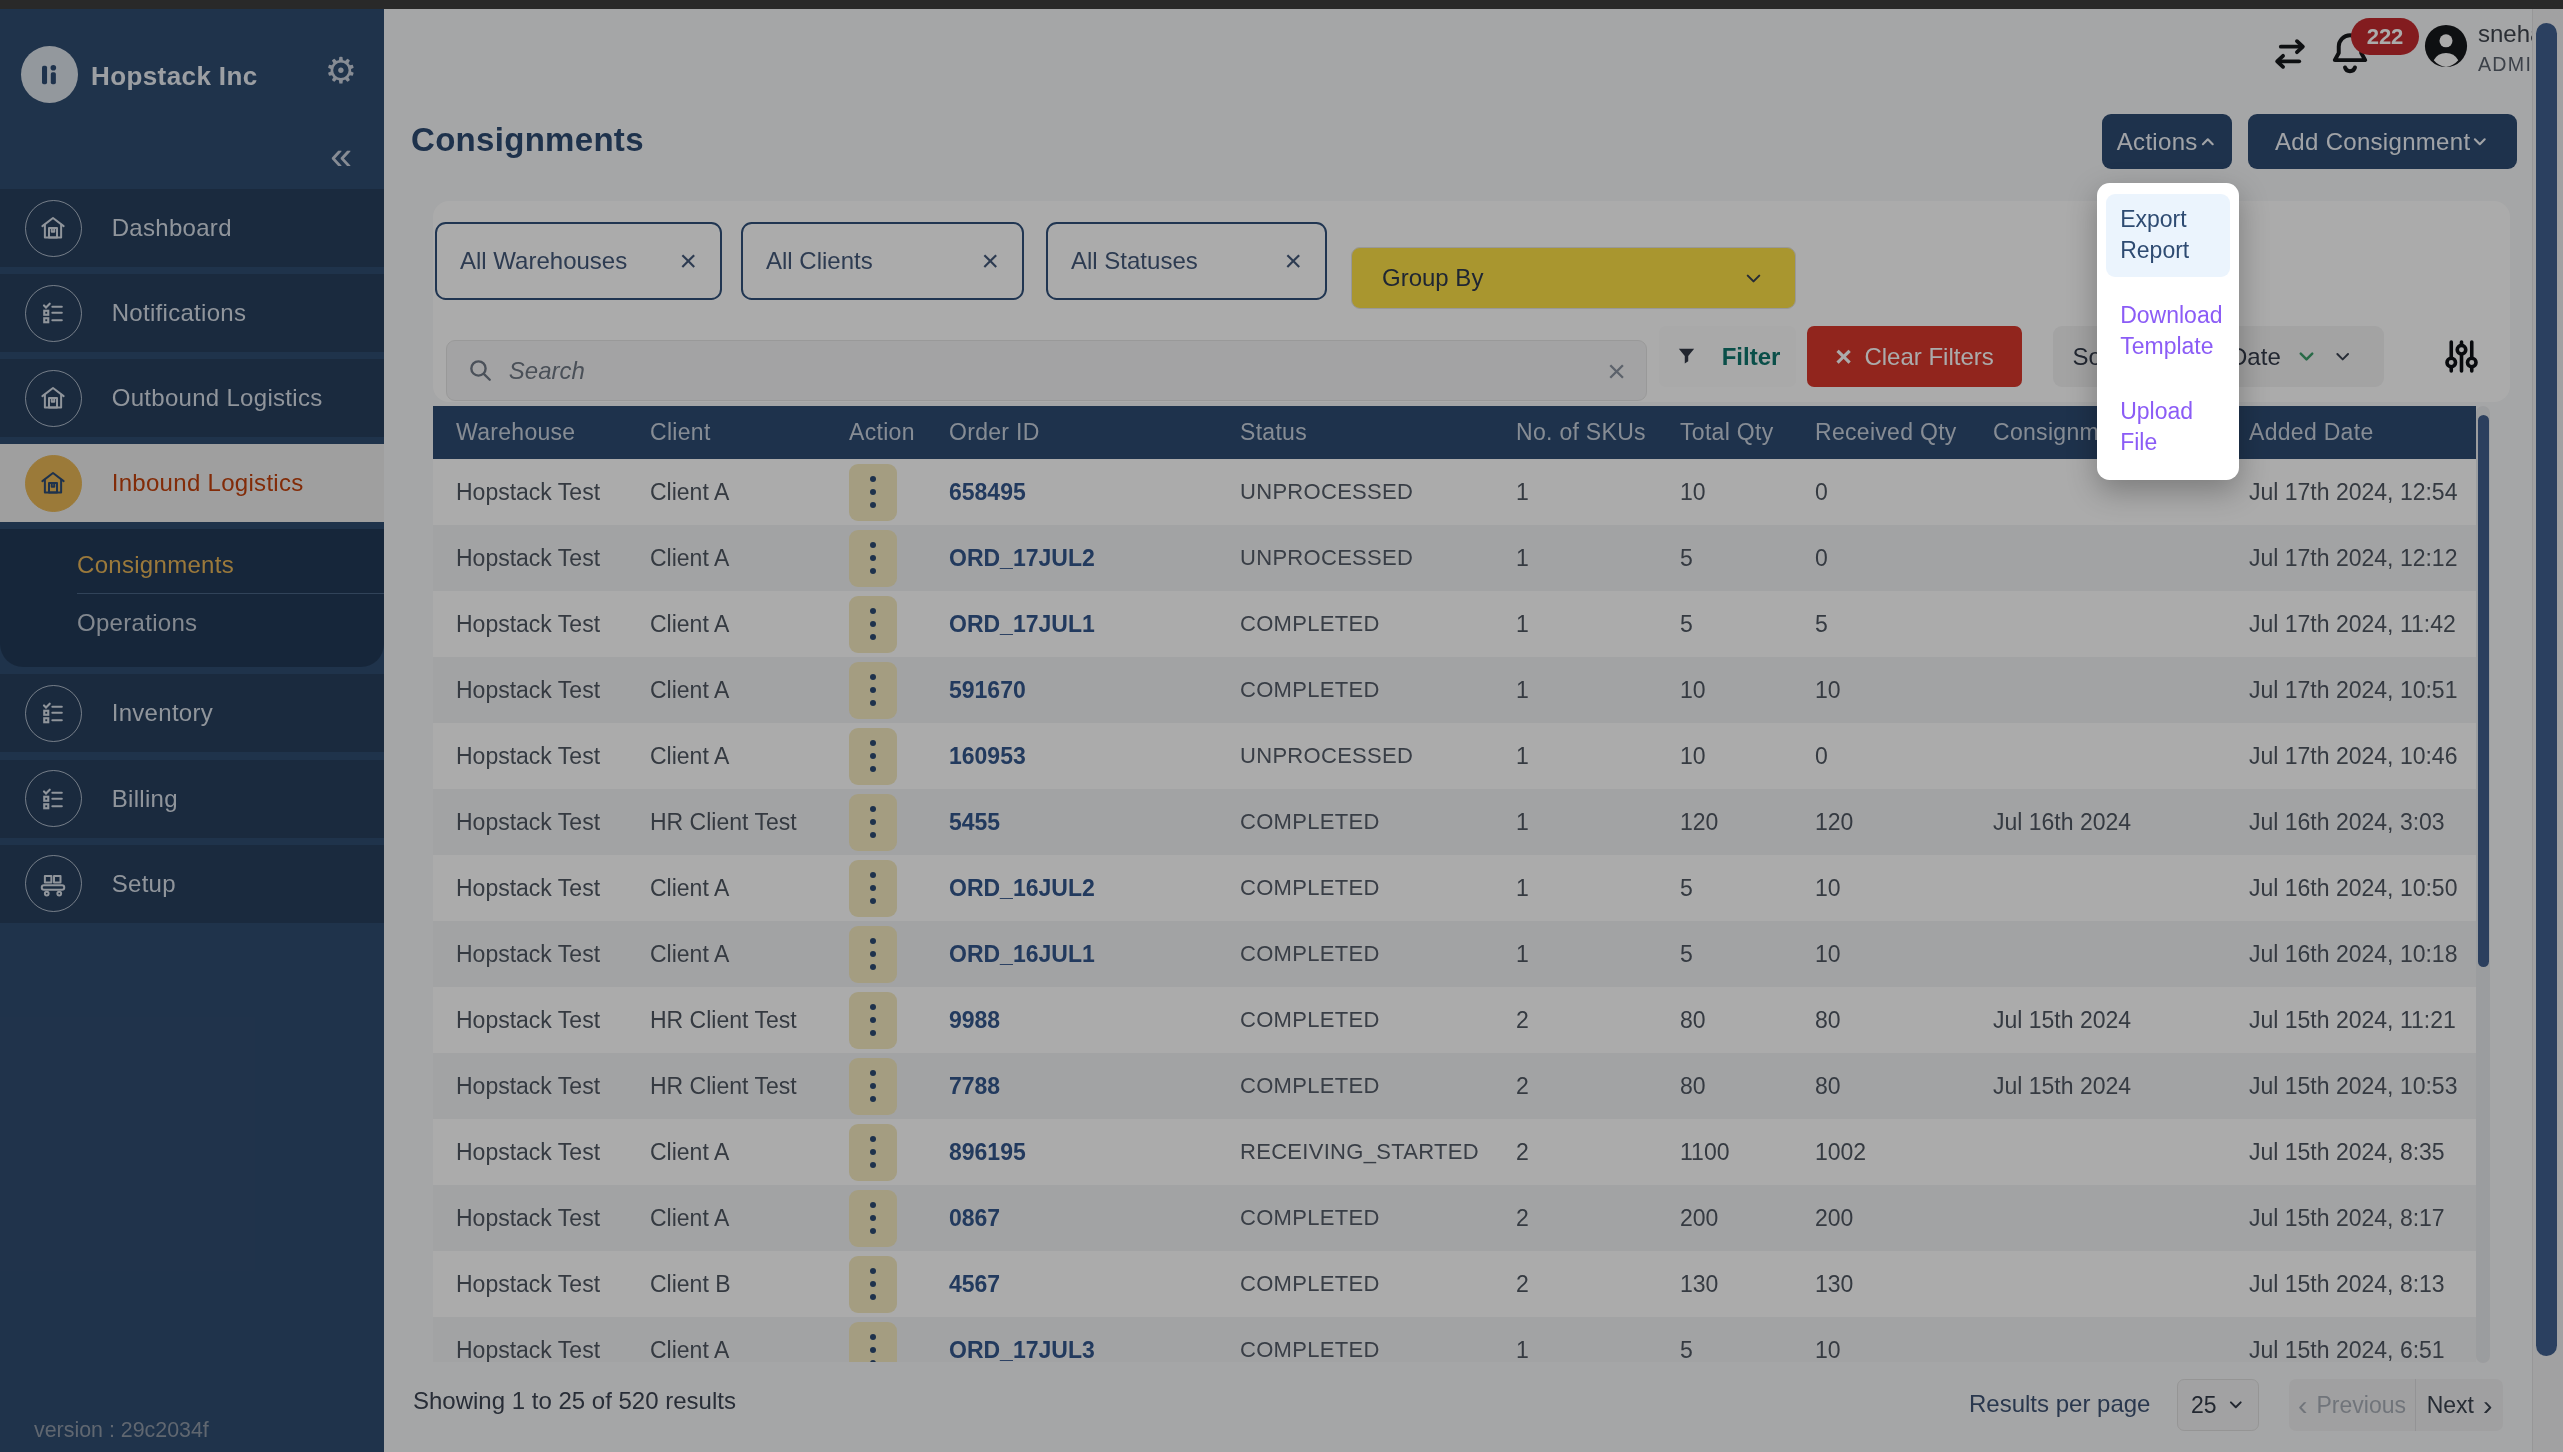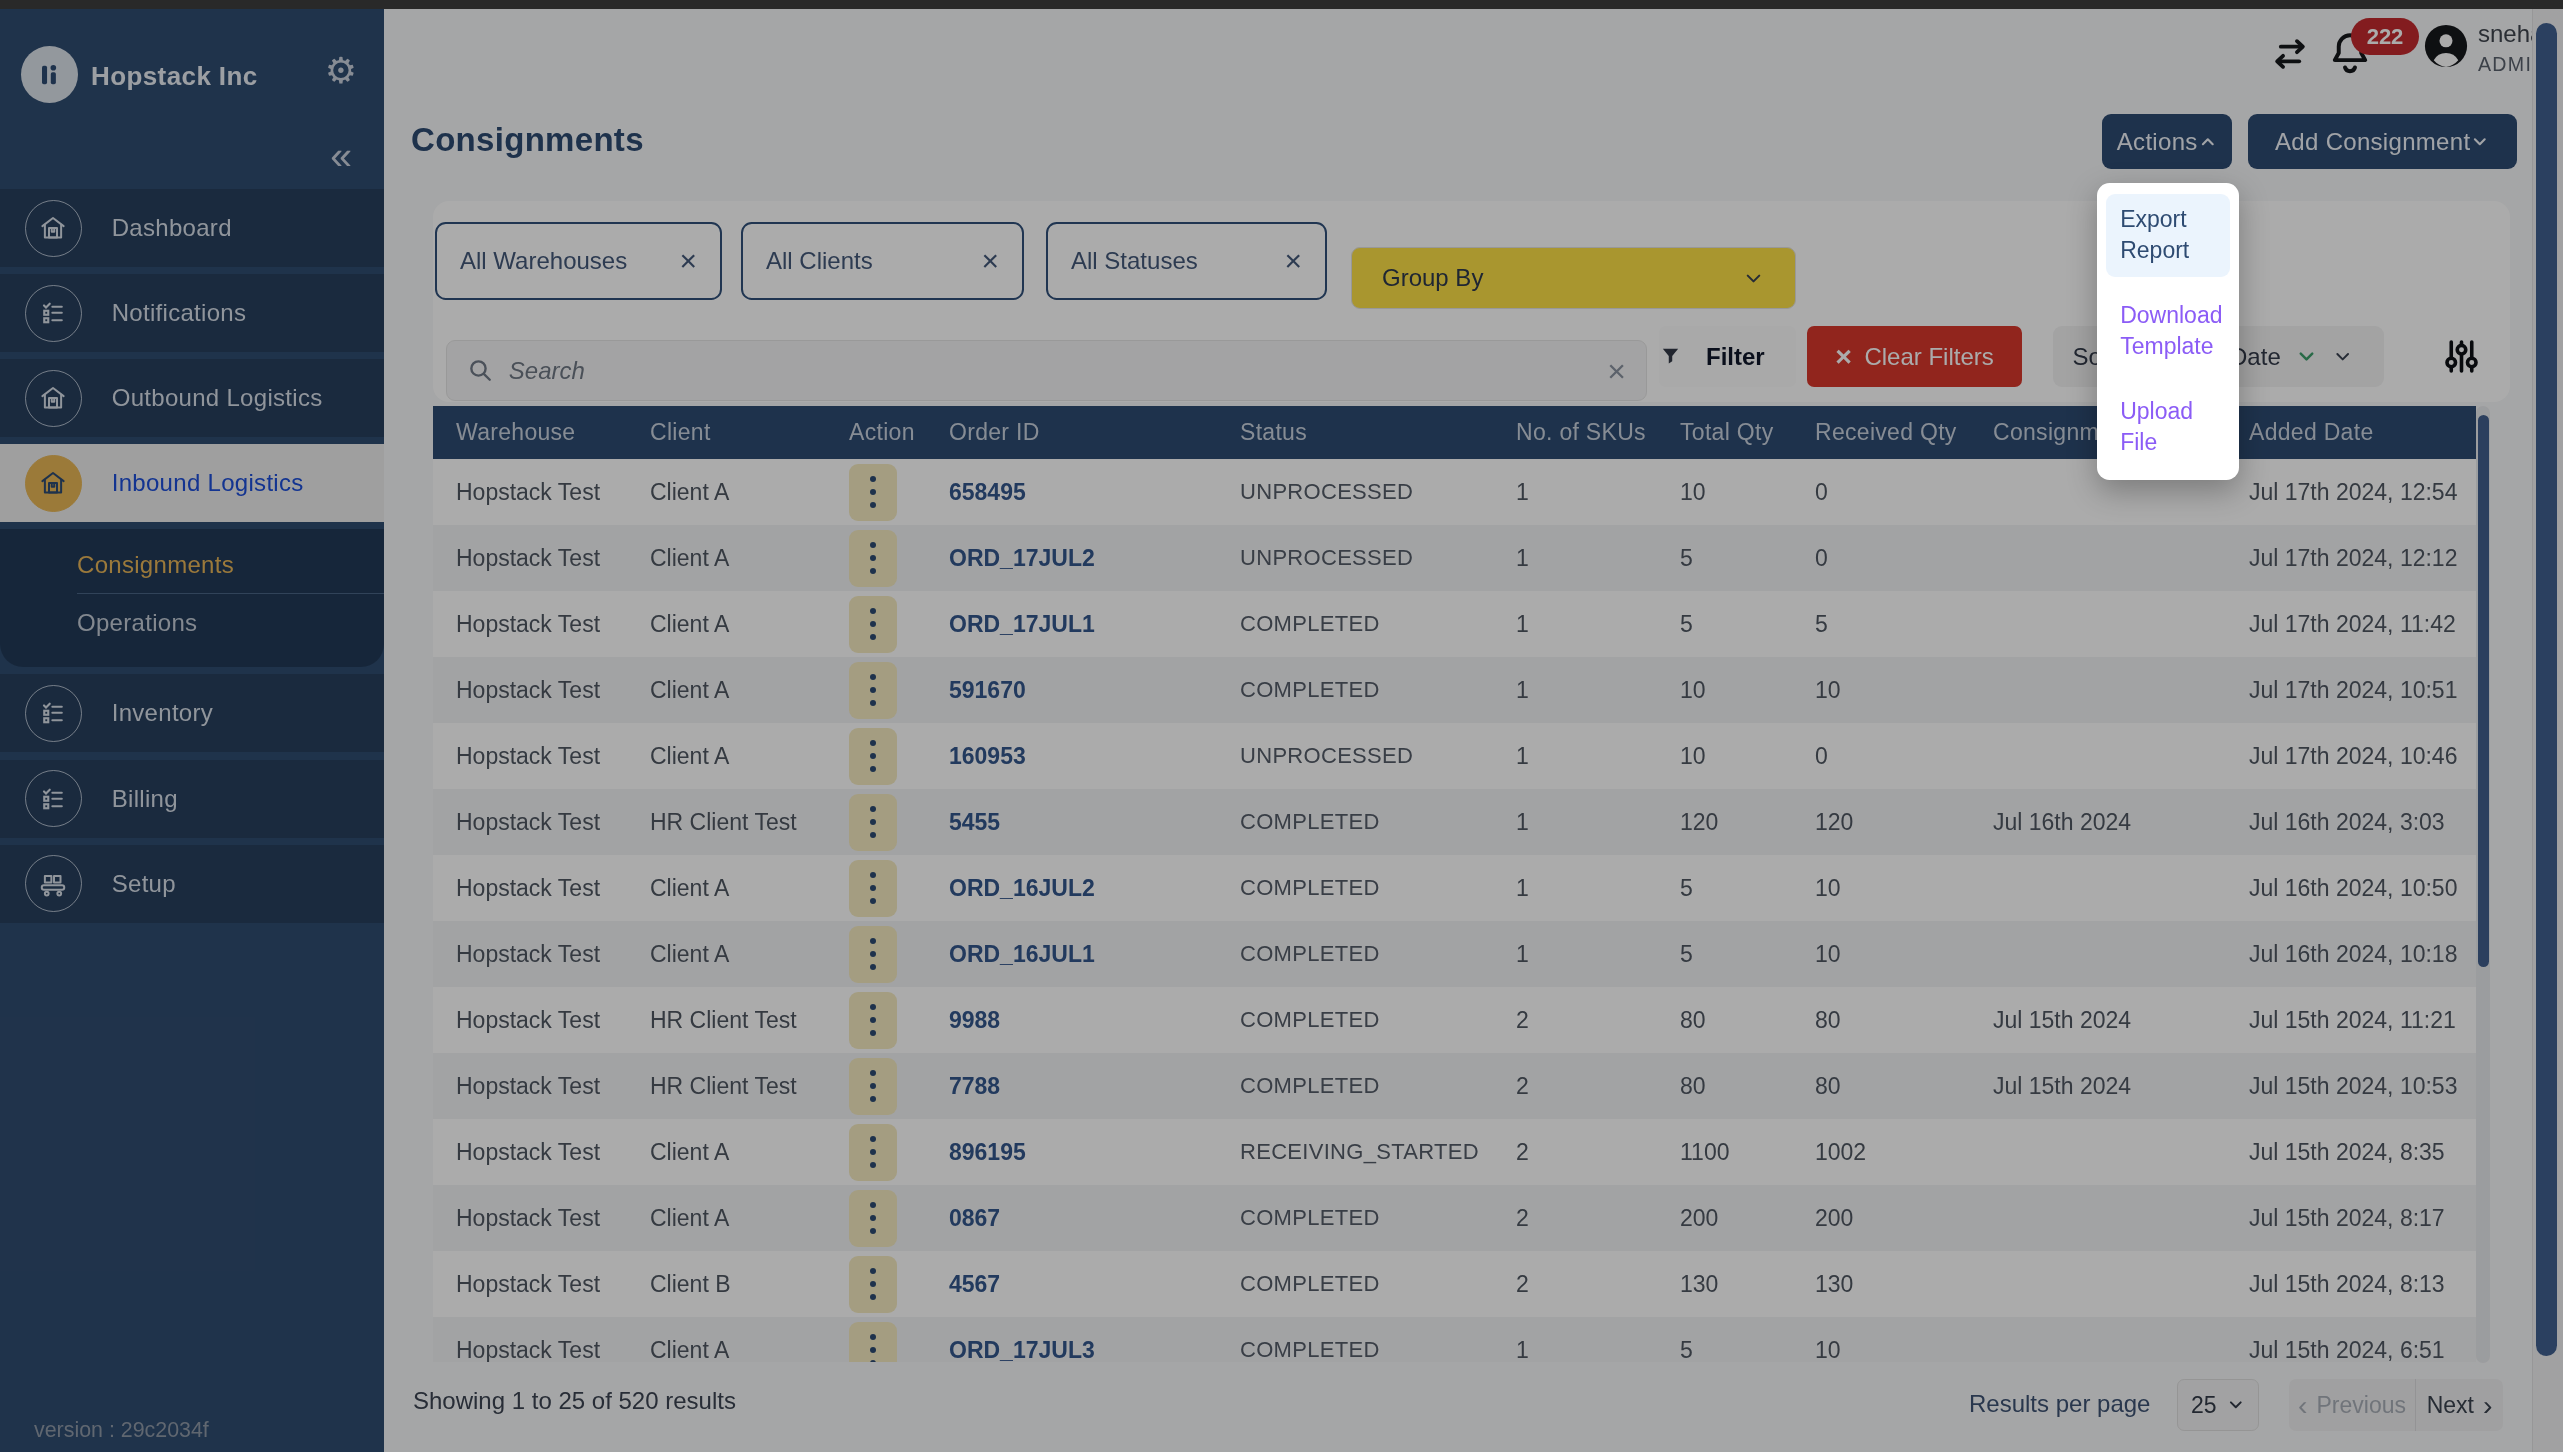--- a/index.html
+++ b/index.html
@@ -16,21 +16,21 @@
   .logo-circle{position:absolute;left:21.4px;top:37px;width:57px;height:57px;border-radius:50%;background:#DCE3EB;display:flex;align-items:center;justify-content:center;}
   .brand{position:absolute;left:91px;top:52px;font-size:26px;font-weight:700;color:#E9EEF4;letter-spacing:0.4px;white-space:nowrap;}
   .gear{position:absolute;right:27px;top:44px;font-size:36px;color:#C9D1DD;line-height:1;cursor:pointer;}
   .collapse-row{height:50px;display:flex;justify-content:flex-end;align-items:center;padding-right:32px;margin-bottom:9px;}
   .collapse-glyph{font-size:39px;color:#C9D1DD;line-height:1;cursor:pointer;}
   .nav-item{height:78px;margin-bottom:7.1px;background:#273F5D;display:flex;align-items:center;cursor:pointer;padding-left:14px;}
   .nav-item.active{background:#EDEDED;}
   .icon-circle{width:57px;height:57px;border-radius:50%;border:1.8px solid rgba(222,230,240,.75);margin-left:10.7px;display:flex;align-items:center;justify-content:center;flex:none;color:#D7DEE8;}
   .nav-item.active .icon-circle{background:#E7B655;border-color:#E7B655;color:#2E4B72;}
   .nav-label{margin-left:30px;font-size:24px;color:#D7DEE8;letter-spacing:0.3px;}
-  .nav-item.active .nav-label{color:#1d4ed8;font-weight:500;}
+  .nav-item.active .nav-label{color:#c2410c;font-weight:500;}
   .submenu{background:#223A57;border-radius:0 0 23px 23px;margin-bottom:7.1px;padding:7.1px 0 16px 0;}
   .submenu-item{height:57px;display:flex;align-items:center;padding-left:77px;font-size:24px;color:#C3CBD6;cursor:pointer;letter-spacing:0.3px;}
   .submenu-item.active{color:#E7B558;}
   .submenu-divider{height:0.9px;background:rgba(125,155,190,.45);margin-left:77px;}
   .version{position:absolute;left:34px;bottom:14.2px;font-size:21.4px;color:#8F9AA8;}
   .swap-icon{left:2268px;top:32px;cursor:pointer;}
   .bell-wrap{left:2325px;top:27px;cursor:pointer;}
   .badge{left:2351px;top:18px;min-width:68px;height:37px;border-radius:19.6px;background:#C42B2F;color:#fff;font-size:22px;font-weight:600;display:flex;align-items:center;justify-content:center;padding:0 12.5px;z-index:2;}
   .avatar{left:2423px;top:23px;cursor:pointer;}
   .user-name{left:2478px;top:19.6px;font-size:24px;color:#3F454E;}
@@ -47,21 +47,21 @@
   .chip{position:absolute;top:21.4px;height:78px;border:2.7px solid #30507A;border-radius:10.7px;display:flex;align-items:center;justify-content:space-between;padding:0 23px;color:#44597A;font-size:24px;font-weight:500;cursor:pointer;}
   .chip .x{font-size:30px;color:#44597A;line-height:1;cursor:pointer;margin-left:27px;}
   .chip1{left:2px;width:287px;}
   .chip2{left:308px;width:283px;}
   .chip3{left:613px;width:281px;}
   .groupby{position:absolute;left:918px;top:46px;width:445px;height:62px;background:#fde047;border:1.8px solid #E3E3E3;border-radius:9px;display:flex;align-items:center;justify-content:space-between;padding:0 30px;font-size:24px;color:#2F3A4C;cursor:pointer;}
   .search-wrap{position:absolute;left:12.5px;top:139px;width:1201px;height:61px;background:#F4F4F5;border:0.9px solid #E5E5E5;border-radius:9px;display:flex;align-items:center;padding:0 19.6px;}
   .search-input{flex:1;border:none;outline:none;background:transparent;font-size:24px;color:#3A4250;margin-left:14.2px;font-family:inherit;}
   .search-input::placeholder{color:#6F7884;font-style:italic;}
   .search-clear{font-size:32px;color:#8A93A0;line-height:1;cursor:pointer;}
-  .filter-btn{position:absolute;left:1226px;top:125px;width:137px;height:61px;background:#FCFCFC;border:none;border-radius:7.1px;display:flex;align-items:center;gap:24px;font-size:24px;font-weight:600;color:#0f172a;font-family:inherit;cursor:pointer;}
+  .filter-btn{position:absolute;left:1226px;top:125px;width:137px;height:61px;background:#FCFCFC;border:none;border-radius:7.1px;display:flex;align-items:center;justify-content:center;gap:24px;font-size:24px;font-weight:600;color:#0f766e;font-family:inherit;cursor:pointer;}
   .clear-btn{position:absolute;left:1374px;top:125px;width:215px;height:61px;background:#D8382C;border:none;border-radius:7.1px;display:flex;align-items:center;justify-content:center;gap:12.5px;font-size:24px;color:#fff;font-family:inherit;cursor:pointer;}
   .clear-btn .x{font-size:28.5px;font-weight:700;line-height:1;}
   .sort-box{position:absolute;left:1620px;top:125px;width:331px;height:61px;background:#F3F3F4;border-radius:9px;display:flex;align-items:center;padding:0 19.6px;gap:14.2px;font-size:24px;color:#333B4A;cursor:pointer;white-space:nowrap;}
   .sliders{position:absolute;left:2008px;top:135px;cursor:pointer;}
 
   
   .table{left:433px;top:406px;width:2043px;height:957px;overflow:hidden;}
   .thead,.trow{display:grid;grid-template-columns:194px 199px 100px 291px 276px 164px 135px 178px 256px 250px;}
   .thead{height:53px;background:#2E4B72;align-items:center;}
   .thead .hcell{padding-left:23px;font-size:23px;font-weight:500;color:#C8D1DD;white-space:nowrap;overflow:hidden;letter-spacing:0.3px;}

